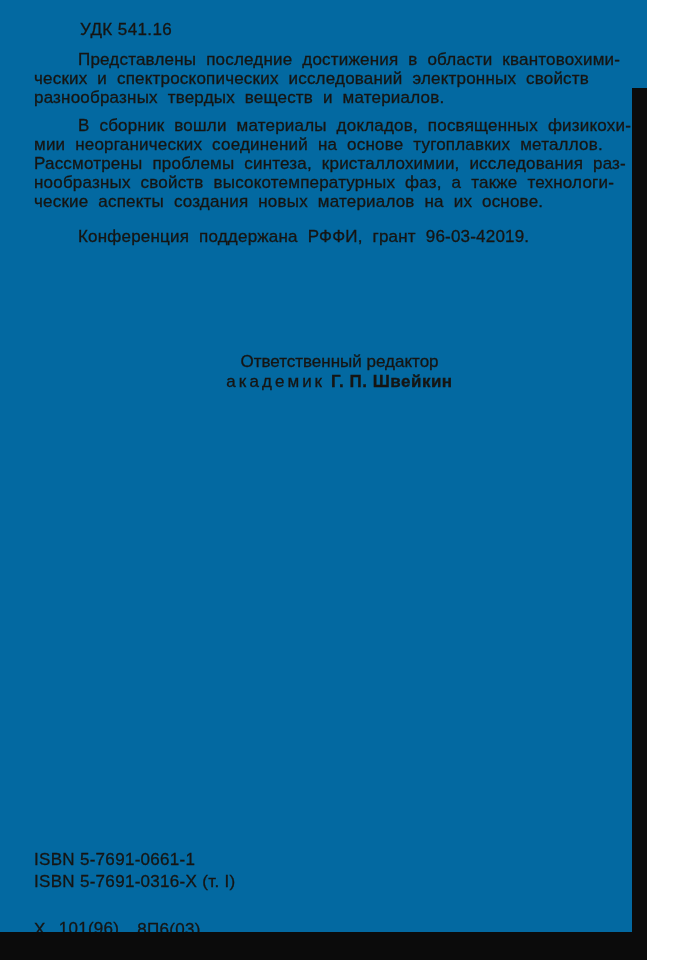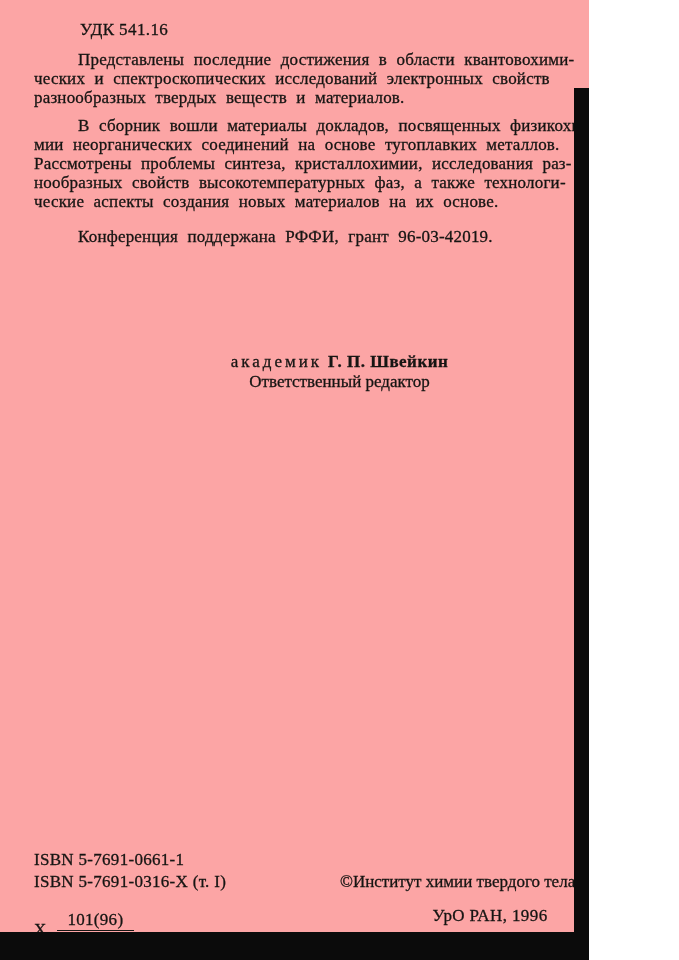--- a/index.html
+++ b/index.html
@@ -2,25 +2,25 @@
 <html><head>
 <meta charset="utf-8">
 <style>
   html, body {
     margin: 0;
     padding: 0;
     background: #ffffff;
   }
   .page {
     position: relative;
-    width: 589px;
+    width: 647px;
     height: 960px;
-    background: #fca5a5;
+    background: #0369a1;
     overflow: hidden;
-    font-family: Liberation Serif, serif;
+    font-family: Liberation Sans, sans-serif;
     color: #161513;
     -webkit-text-stroke: 0.3px #161513;
   }
   .udk {
     position: absolute;
     left: 80px;
     top: 20px;
     font-size: 17px;
     letter-spacing: 0.4px;
   }
@@ -72,21 +72,21 @@
     display: flex;
     align-items: center;
     margin-top: 4px;
     font-size: 17px;
   }
   .catalog .prefix {
     margin-right: 10px;
   }
   .frac {
     display: inline-flex;
-    flex-direction: column;
+    flex-direction: row;
     text-align: center;
     line-height: 18px;
   }
   .frac .num {
     border-bottom: 1.6px solid #161513;
     padding: 0 3px 1px 3px;
   }
   .frac .den {
     padding: 1px 3px 0 3px;
     margin-left: 12px;
@@ -138,40 +138,36 @@
 разнообразных твердых веществ и материалов.</p>
     <p class="para">В сборник вошли материалы докладов, посвященных физикохи-
 мии неорганических соединений на основе тугоплавких металлов.
 Рассмотрены проблемы синтеза, кристаллохимии, исследования раз-
 нообразных свойств высокотемпературных фаз, а также технологи-
 ческие аспекты создания новых материалов на их основе.</p>
     <p class="para grant">Конференция поддержана РФФИ, грант 96-03-42019.</p>
   </div>
 
   <div class="editor">
+    <div>Ответственный редактор</div>
     <div>
       <span class="spaced">академик</span><span class="name">Г. П. Швейкин</span>
     </div>
-    <div>Ответственный редактор</div>
   </div>
 
   <div class="isbn-block">
     <div>ISBN 5-7691-0661-1</div>
     <div>ISBN 5-7691-0316-X (т. I)</div>
     <div class="catalog">
       <span class="prefix">Х</span>
       <span class="frac">
         <span class="num">101(96)</span>
         <span class="den">8П6(03)</span>
       </span>
       <span class="suffix">-1993 ПВ-96</span>
     </div>
   </div>
 
-  <div class="copyright">
-    <div class="line1">©Институт химии твердого тела</div>
-    <div class="line2">УрО РАН, 1996</div>
-  </div>
 
   <div class="scan-bar-right"></div>
   <div class="scan-bar-bottom"></div>
 
 </div>
 
 </body></html>

